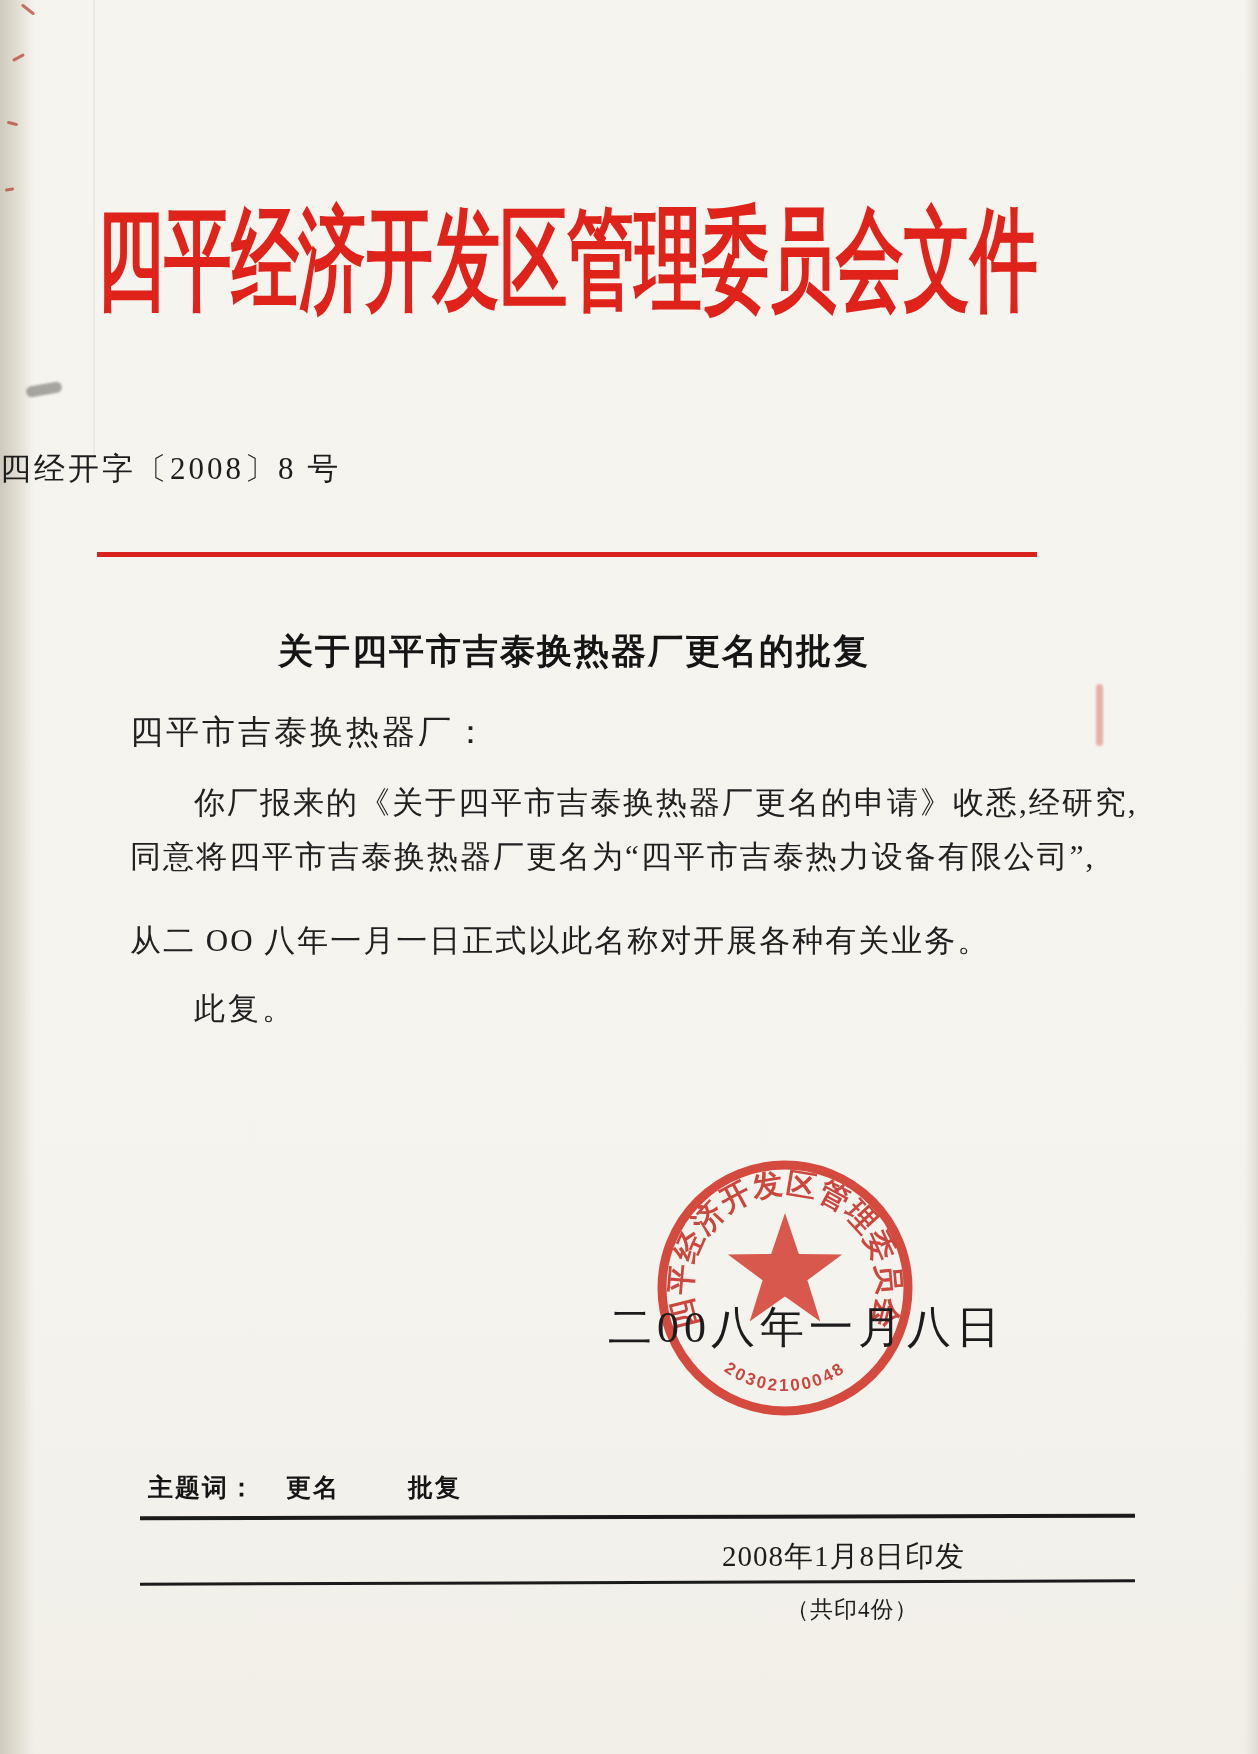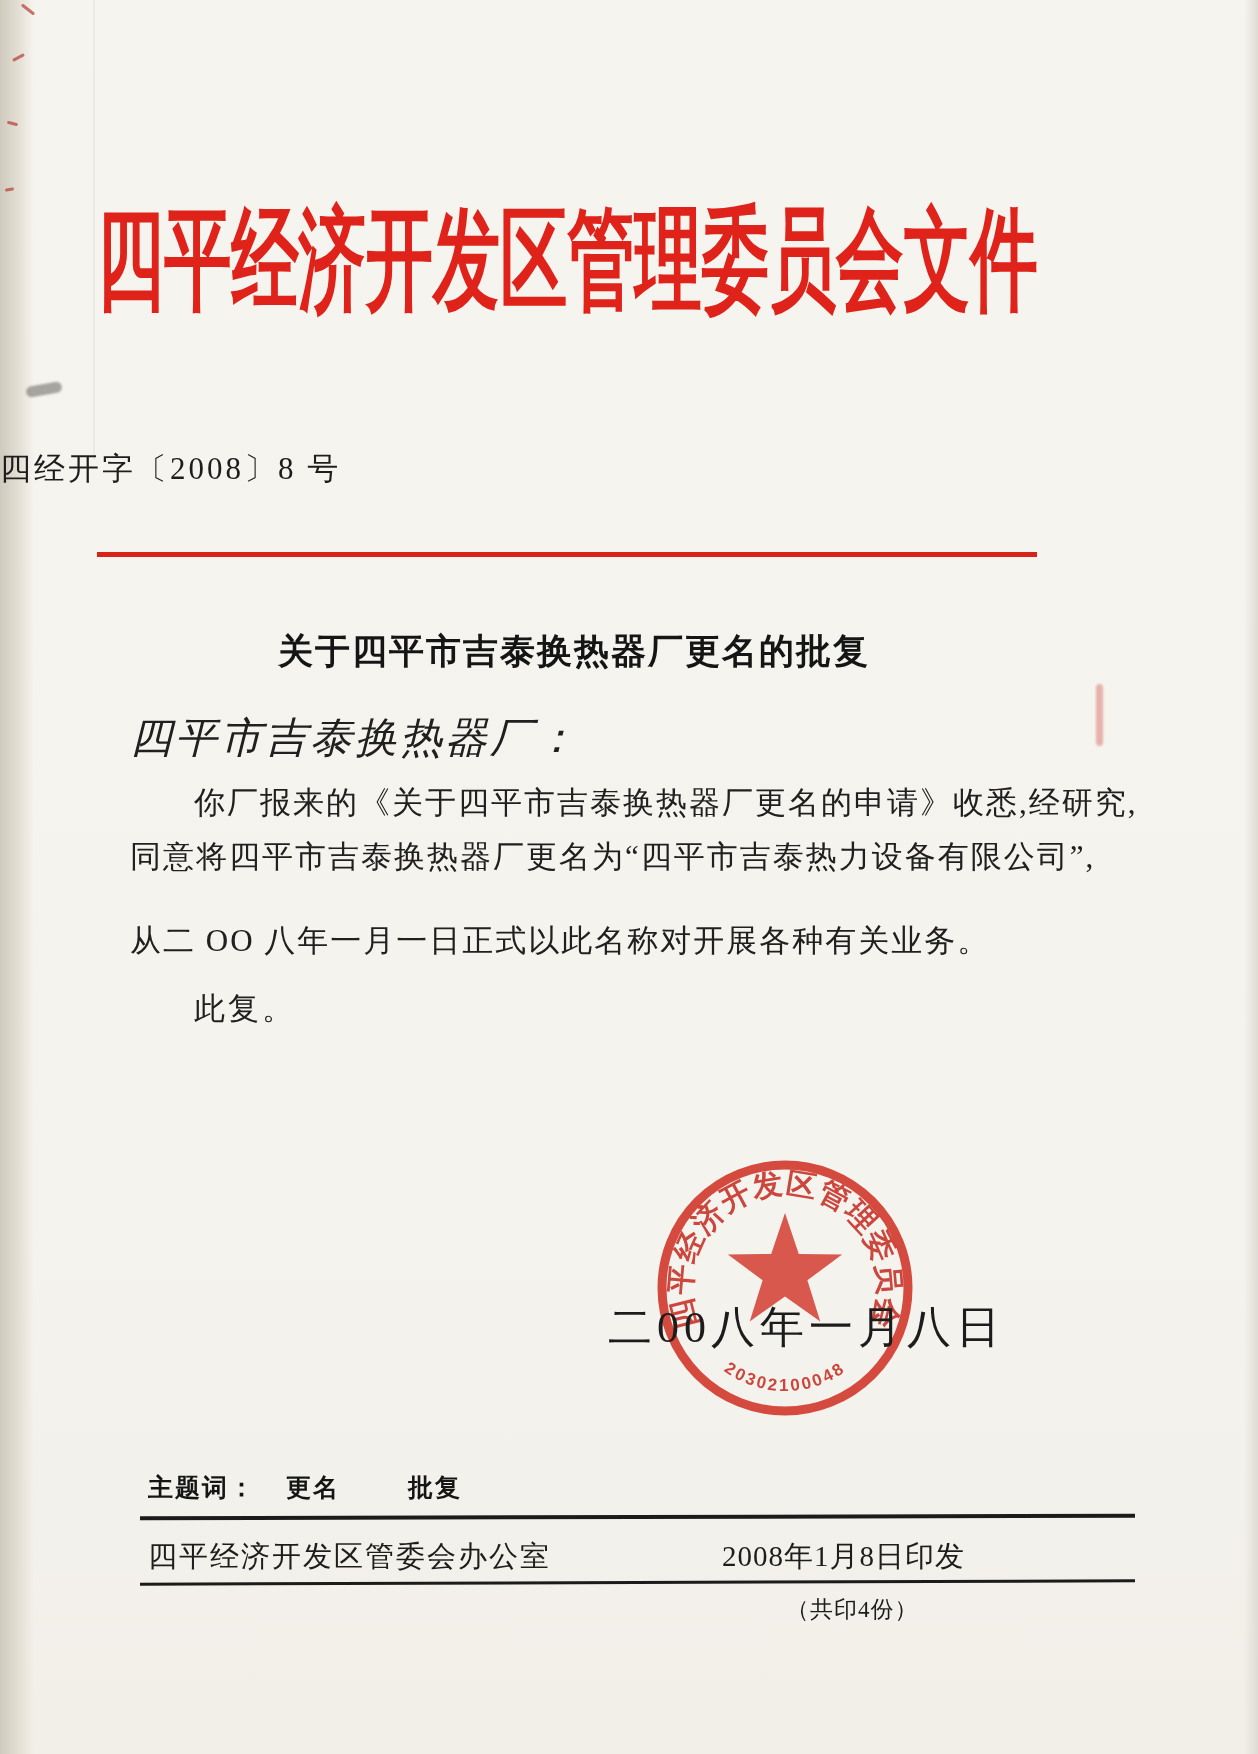--- a/index.html
+++ b/index.html
@@ -57,21 +57,21 @@
     background:#d8231c;
   }
   .doc-title {
     position:absolute; left:0; top:616px; width:1148px;
     text-align:center;
     font-family:"Liberation Sans","DejaVu Sans",sans-serif;
     font-weight:bold; font-size:35px; color:#151515; letter-spacing:2px;margin-top:12px;
   }
   .salutation {
     position:absolute; left:130px; top:710px;
-    font-size:42px; letter-spacing:3px; color:#202020;font-style:italic;
+    font-size:33px; letter-spacing:3px; color:#202020;
   }
   .body-line {
     position:absolute; left:130px; width:925px;
     font-size:31px; letter-spacing:2px; color:#202020; white-space:nowrap;
   }
   .bl1 { top:782px; text-indent:64px; }
   .bl2 { top:836px; }
   .bl3 { top:920px; }
   .closing {
     position:absolute; left:194px; top:988px;
@@ -164,20 +164,19 @@
   </svg>
 
   <div class="sig-date">二00八年一月八日</div>
 
   <div class="keywords-row">
     <span>主题词：</span><span class="kw1">更名</span><span class="kw2">批复</span>
   </div>
 
   <div class="rule-black-1"></div>
 
-  <div class="issuing-office">四平经济开发区管委会办公室</div>
   <div class="print-date">2008年1月8日印发</div>
 
   <div class="rule-black-2"></div>
 
   <div class="copies-note">（共印4份）</div>
 
 </div>
 
 </body></html>

